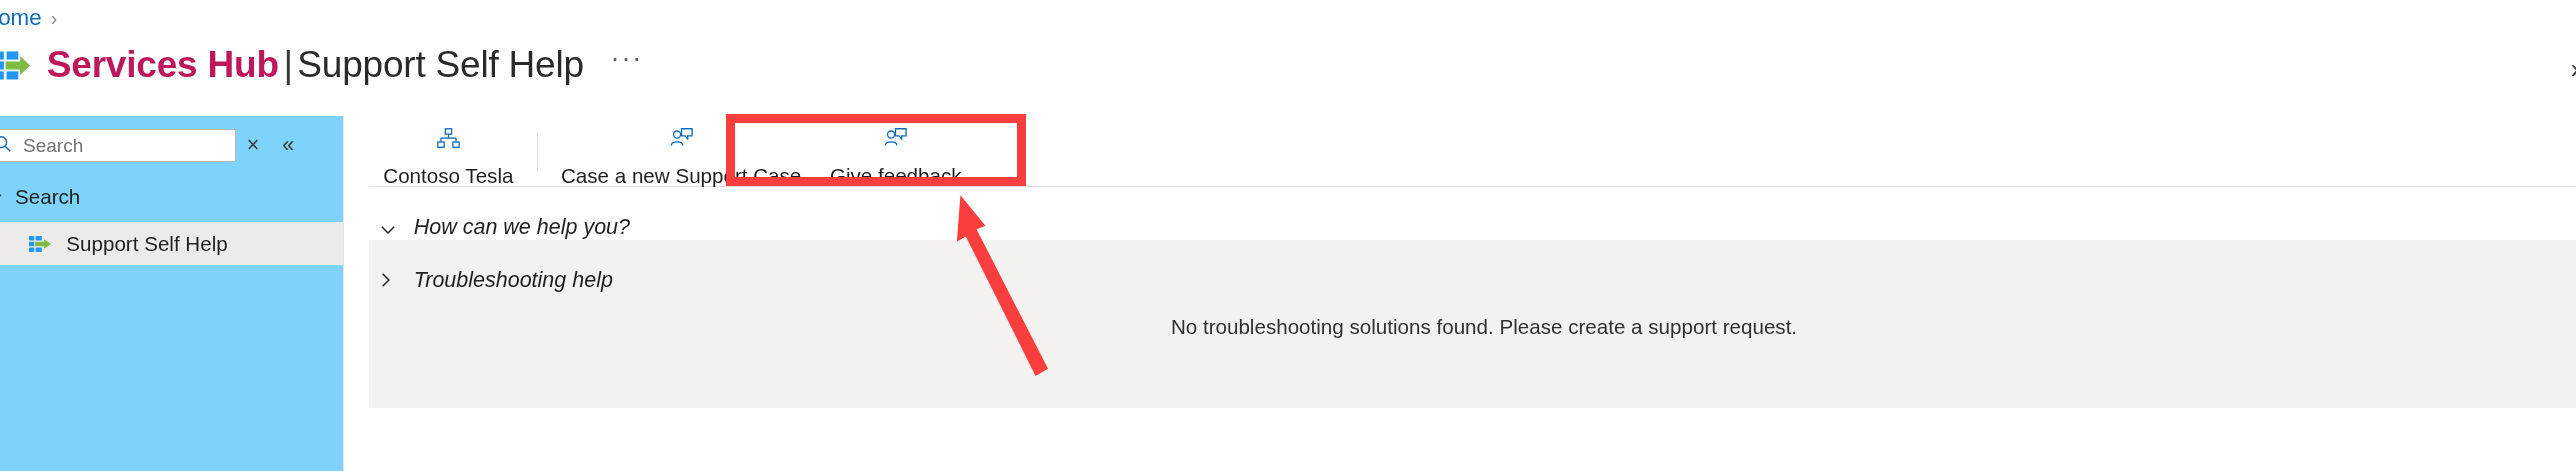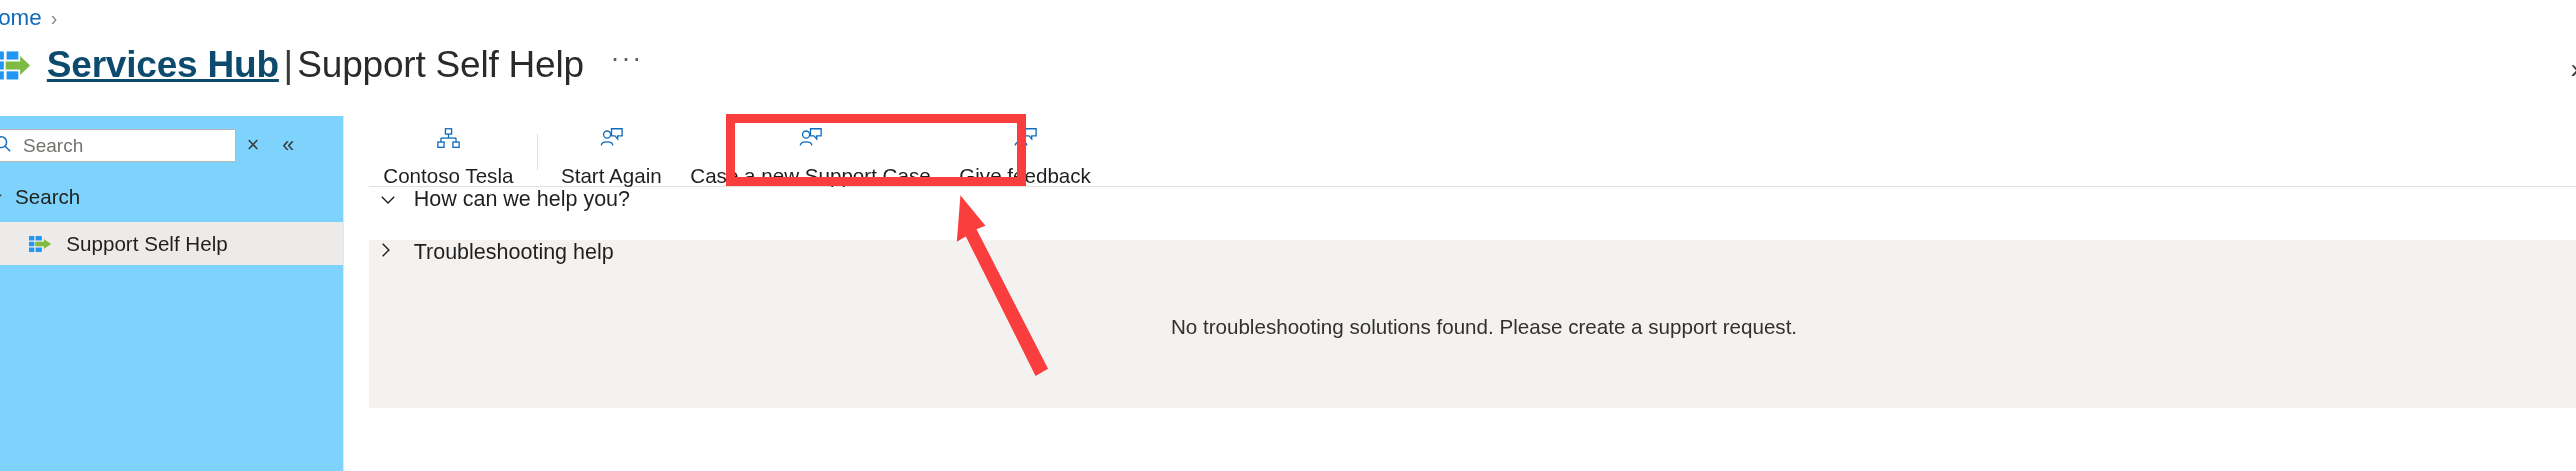--- a/index.html
+++ b/index.html
@@ -25,21 +25,21 @@
   
   .title-row{
     position:absolute;left:-7.2px;top:43px;
     display:flex;align-items:center;gap:16px;
   }
   .hub-logo{width:38px;height:38px;position:relative;flex:none;}
   .title-text{
     font-size:37px;line-height:1;white-space:nowrap;
     letter-spacing:-0.2px;
   }
-  .title-text .bold{font-weight:700;color:#0c4a6e;text-decoration:underline;}
+  .title-text .bold{font-weight:700;color:#be185d;}
   .title-text .pipe{font-weight:300;color:#3b3a39;padding:0 4.5px;}
   .title-text .light{font-weight:400;color:#2b2a29;}
   .more-dots{
     font-size:27px;color:#605e5c;letter-spacing:1.8px;
     margin-left:10.7px;margin-bottom:12.5px;cursor:pointer;user-select:none;
   }
 
   
   .right-chevron{
     position:absolute;right:-3.6px;top:54px;
@@ -101,22 +101,22 @@
     display:flex;align-items:center;gap:11.6px;
     height:50px;padding:0 14.3px;cursor:pointer;white-space:nowrap;flex-direction:column;
   }
   .cmd .lbl{font-size:20.6px;color:#201f1e;}
   .cmd .chev-dn{font-size:17px;color:#201f1e;margin-left:12.5px;font-weight:400;}
   .cmd-sep{width:0.9px;height:36px;background:#e1dfdd;margin:0 9px;}
 
   
   .content{position:absolute;left:369px;top:187px;right:0;bottom:0;background:#ffffff;}
   .section-head{
-    display:flex;align-items:flex-start;gap:18px;
-    height:53px;padding-left:10.7px;box-sizing:border-box;cursor:pointer;
+    display:flex;align-items:flex-end;gap:18px;
+    height:53px;padding-left:10.7px;box-sizing:border-box;cursor:pointer;font-style:italic;
   }
   .section-head .chev{font-size:19.7px;color:#201f1e;font-weight:300;width:16px;}
   .section-head .lbl{font-size:21.5px;color:#201f1e;}
   .panel-grey{background:#f3f2f1;}
   .panel-body{
     background:#f3f2f1;height:115px;
     display:flex;align-items:flex-start;justify-content:center;
     padding-top:22.4px;box-sizing:border-box;margin-left:23px;
   }
   .panel-body .msg{font-size:20.6px;color:#323130;}
@@ -218,30 +218,20 @@
       <span class="lbl">Contoso Tesla</span>
       <span class="chev-dn">
         <svg width="18" height="11.6" viewBox="0 0 20 13">
             <polyline points="2,3 10,10.5 18,3" fill="none" stroke="#201f1e" stroke-width="1.5"></polyline>
           </svg>
       </span>
     </div>
 
     <div class="cmd-sep"></div>
 
-    <div class="cmd">
-      <span>
-        <svg width="23" height="23" viewBox="0 0 26 26">
-          <circle cx="8" cy="8.5" r="4" fill="none" stroke="#0f6cbd" stroke-width="1.5"></circle>
-          <path d="M1.5 21 C1.5 15.5 14.5 15.5 14.5 21" fill="none" stroke="#0f6cbd" stroke-width="1.5"></path>
-          <path d="M13 2 H25 V10 H20 L20 13.5 L17 10 H13 Z" fill="none" stroke="#0f6cbd" stroke-width="1.5"></path>
-        </svg>
-      </span>
-      <span class="lbl">Start Again</span>
-    </div>
 
     <div class="cmd">
       <span>
         <svg width="23" height="23" viewBox="0 0 26 26">
           <circle cx="8" cy="8.5" r="4" fill="none" stroke="#0f6cbd" stroke-width="1.5"></circle>
           <path d="M1.5 21 C1.5 15.5 14.5 15.5 14.5 21" fill="none" stroke="#0f6cbd" stroke-width="1.5"></path>
           <path d="M13 2 H25 V10 H20 L20 13.5 L17 10 H13 Z" fill="none" stroke="#0f6cbd" stroke-width="1.5"></path>
         </svg>
       </span>
       <span class="lbl">Case a new Support Case</span>

